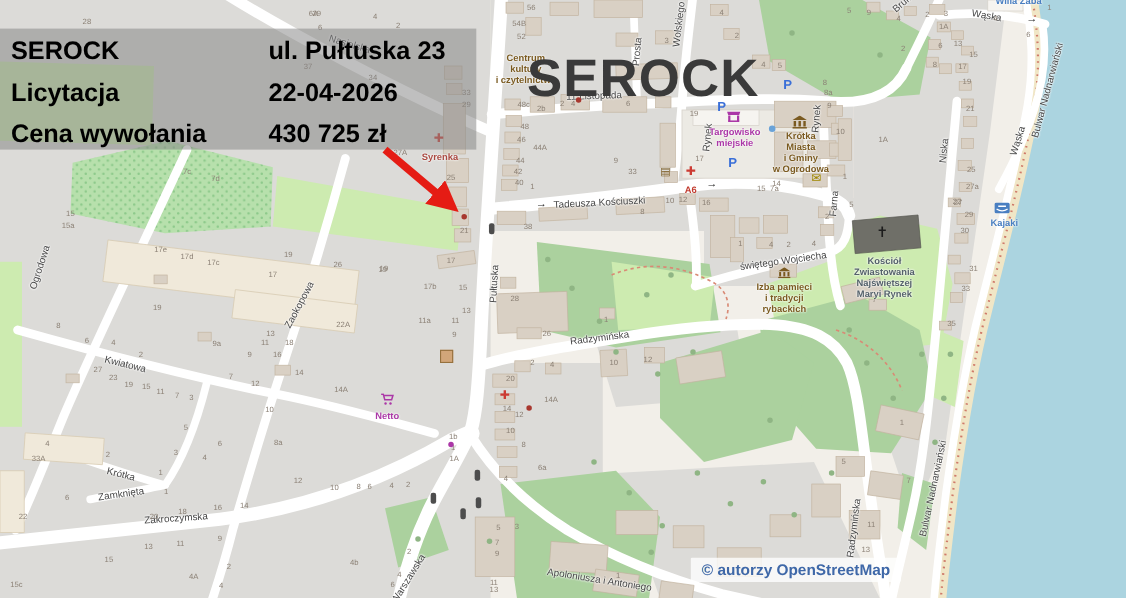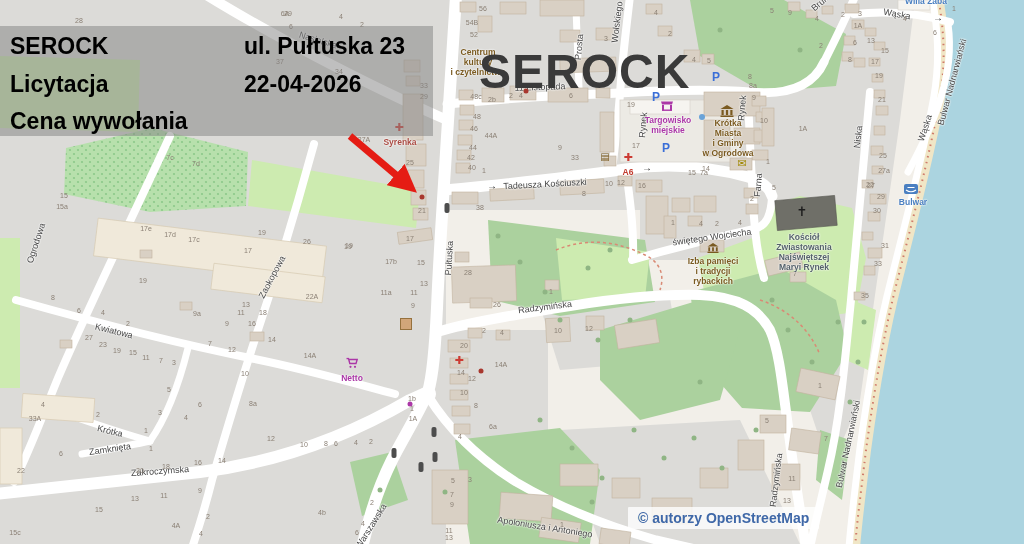--- a/index.html
+++ b/index.html
@@ -526,21 +526,21 @@
         <div>Zwiastowania</div>
         <div>Najświętszej</div>
         <div>Maryi Rynek</div>
       </div>
       <div class="poi" style="left: 713px; top: 256px; color: rgb(122, 90, 32);">
         <div>Izba pamięci</div>
         <div>i tradycji</div>
         <div>rybackich</div>
       </div>
       <div class="poi" style="left: 913px; top: 197px; color: rgb(74, 127, 193);">
-        <div>Bulwar</div>
+        <div>Kajaki</div>
       </div>
       <div class="poi" style="left: 926px; top: -4px; color: rgb(74, 127, 193);">
         <div>Willa Żaba</div>
       </div>
       <div class="poi" style="left: 628px; top: 167px; color: rgb(194, 59, 46);">
         <div>A6</div>
       </div>
       <div class="ic ic-pharmacy" style="left: 399px; top: 127px;">✚</div>
       <div class="ic ic-pharmacy" style="left: 628px; top: 157px;">✚</div>
       <div class="ic ic-pharmacy" style="left: 459px; top: 360px;">✚</div>
@@ -612,20 +612,21 @@
       <div class="orow" style="top: 7px;">
         <span class="olab">SEROCK</span>
         <span class="oval">ul. Pułtuska 23</span>
       </div>
       <div class="orow" style="top: 44.5px;">
         <span class="olab">Licytacja</span>
         <span class="oval">22-04-2026</span>
       </div>
       <div class="orow" style="top: 82px;">
         <span class="olab">Cena wywołania</span>
+        <span class="oval">430 725 zł</span>
       </div>
     </div>
 
   <svg id="arrow-svg" width="1024" height="544" viewBox="0 0 1024 544">
     <line x1="350" y1="136" x2="402" y2="180" stroke="#e51c14" stroke-width="7" marker-end="url(#ah2)"></line>
     <defs>
         <marker id="ah2" markerWidth="4" markerHeight="4" refX="1.2" refY="2" orient="auto">
       <path d="M0,0L4,2L0,4Z" fill="#e51c14"></path>
         </marker>
       </defs>

